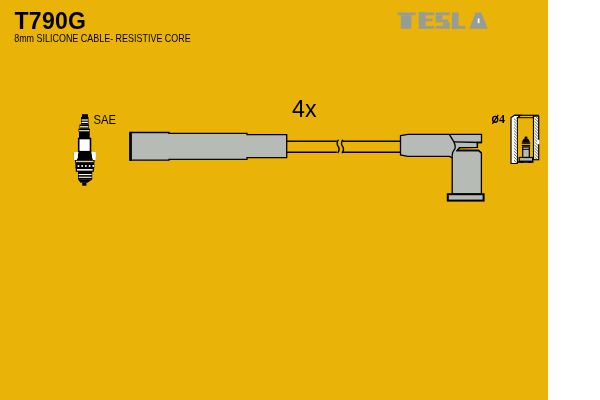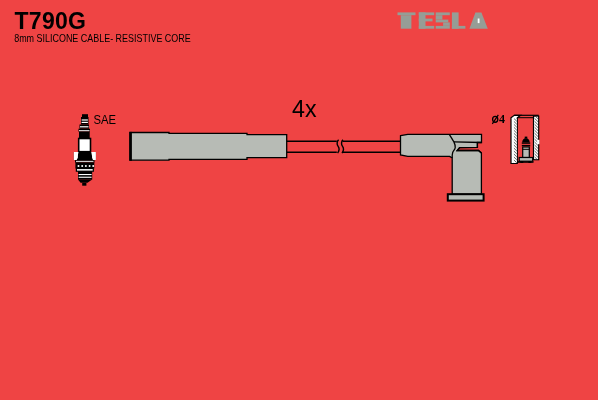--- a/index.html
+++ b/index.html
@@ -1,16 +1,16 @@
 <!DOCTYPE html>
 <html><head>
 <meta charset="utf-8">
 <style>
   html,body{margin:0;padding:0;background:#fff;}
-  #page{position:relative;width:598px;height:400px;background:#ef4444;overflow:hidden;
+  #page{position:relative;width:548px;height:400px;background:#eab308;overflow:hidden;
         font-family:"Liberation Sans", sans-serif;}
   svg{position:absolute;left:0;top:0;}
 </style>
 </head>
 <body>
 <div id="page">
 <svg width="600" height="400" viewBox="0 0 600 400">
 
   <text x="14.5" y="29.3" font-size="23" letter-spacing="0.3" font-weight="bold" fill="#000">T790G</text>
   <text x="14.2" y="41.7" font-size="10.3" textLength="176.5" lengthAdjust="spacingAndGlyphs" fill="#000">8mm SILICONE CABLE- RESISTIVE CORE</text>

